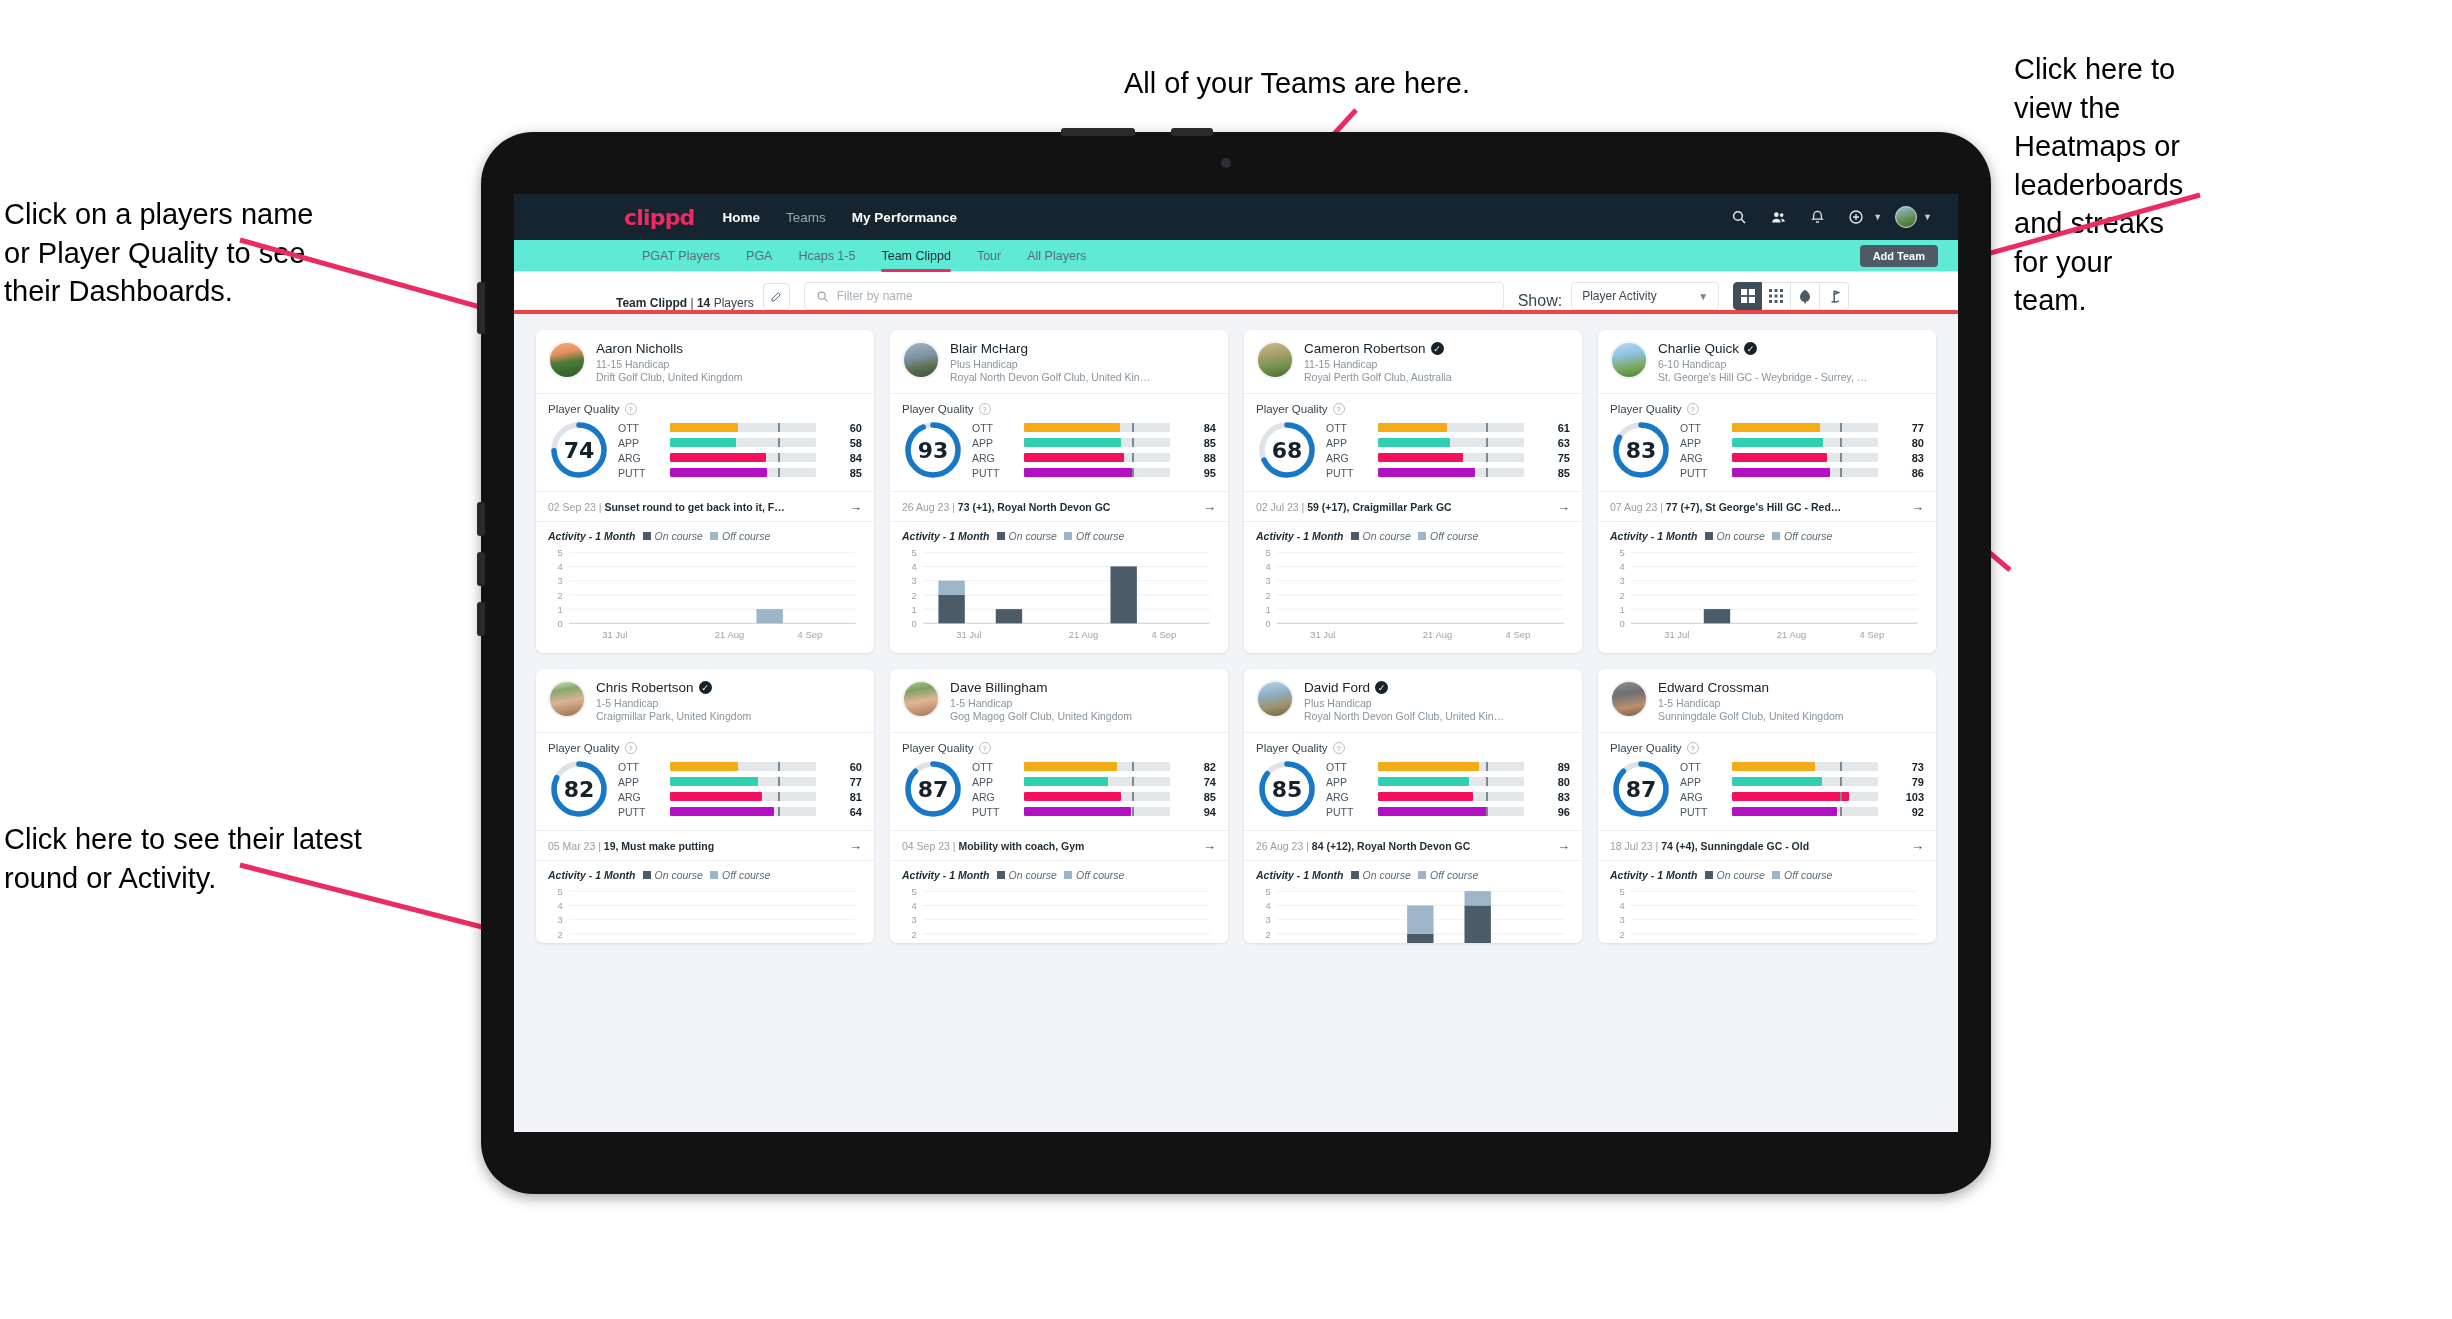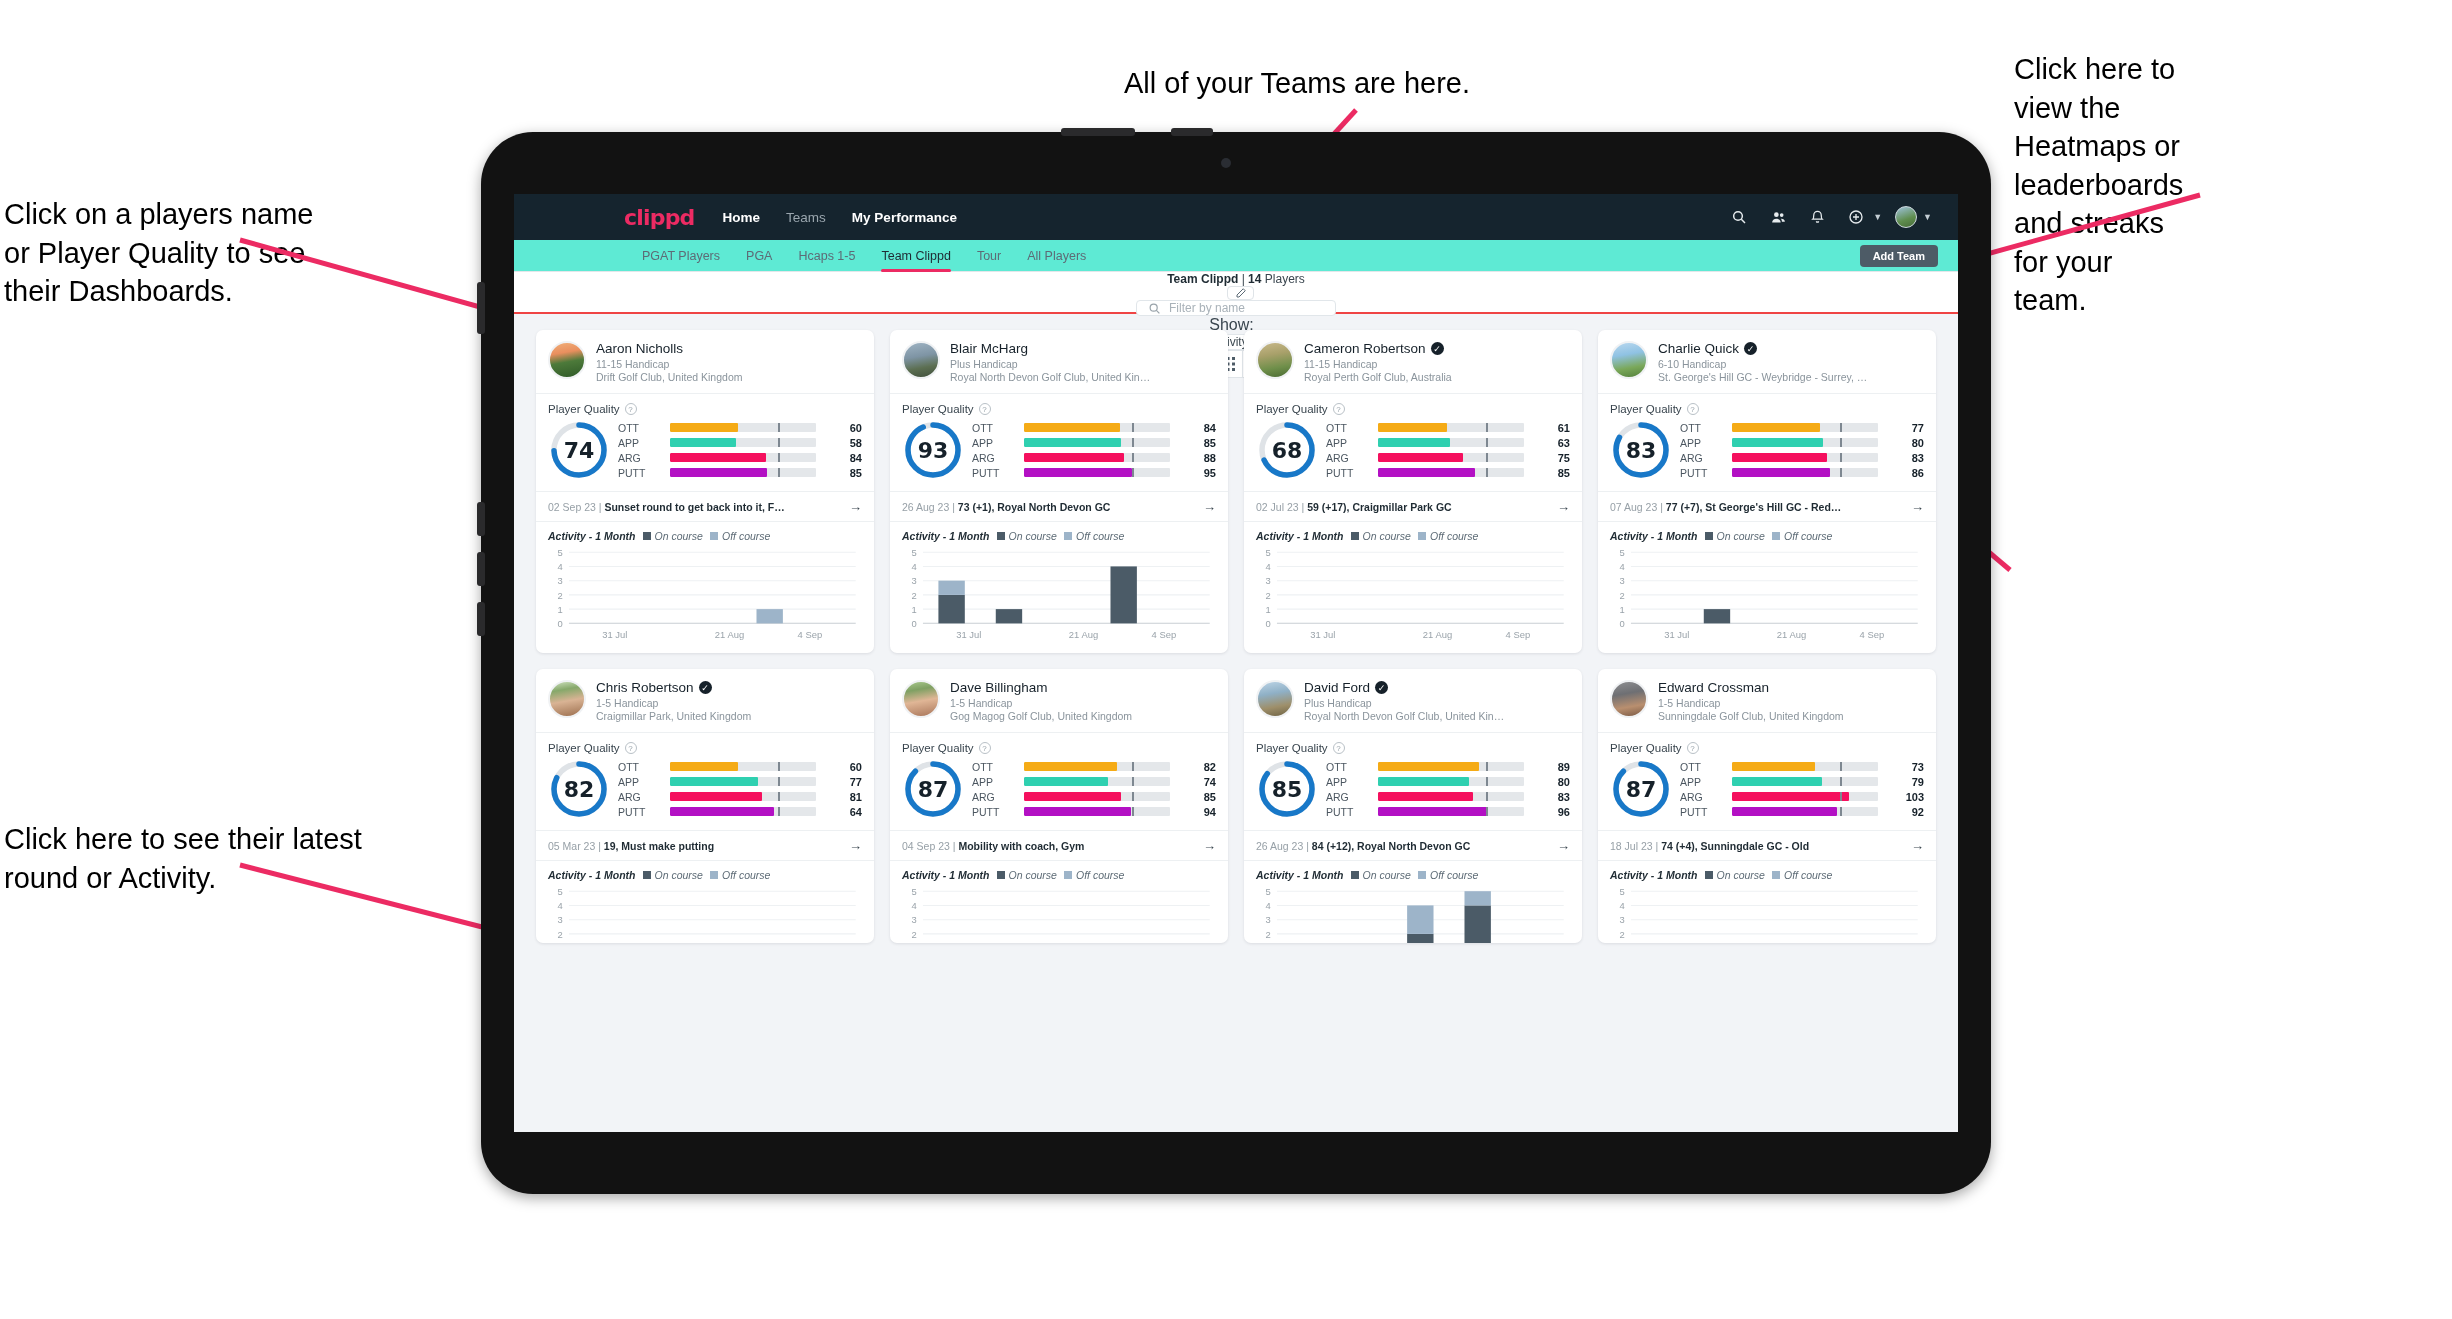--- a/index.html
+++ b/index.html
@@ -104,22 +104,22 @@
   .addteam {
     position: absolute; right: 20px; top: 5px;
     background: #4d5b66; color: #fff;
     font-size: 11px; padding: 5px 13px;
     border-radius: 4px; font-weight: bold;
   }
 
   
   #toolbar {
     height: 42px; background: #fff;
-    display: flex; align-items: center;
-    padding: 0 22px; border-bottom: 2px solid #ef4444; flex-direction: column;
+    display: flex; align-items: flex-end;
+    padding: 0 22px; border-bottom: 4px solid #ef4444;
   }
   .teamlabel { font-size: 12px; color: #39454e; white-space: nowrap; }
   .teamlabel b { color: #1f2b33; }
   .pencil-box {
     width: 27px; height: 27px; margin-left: 9px;
     border: 1px solid #dfe4e8; border-radius: 4px;
     display: flex; align-items: center; justify-content: center;
     color: #5d6b76;
   }
   .searchbox {

